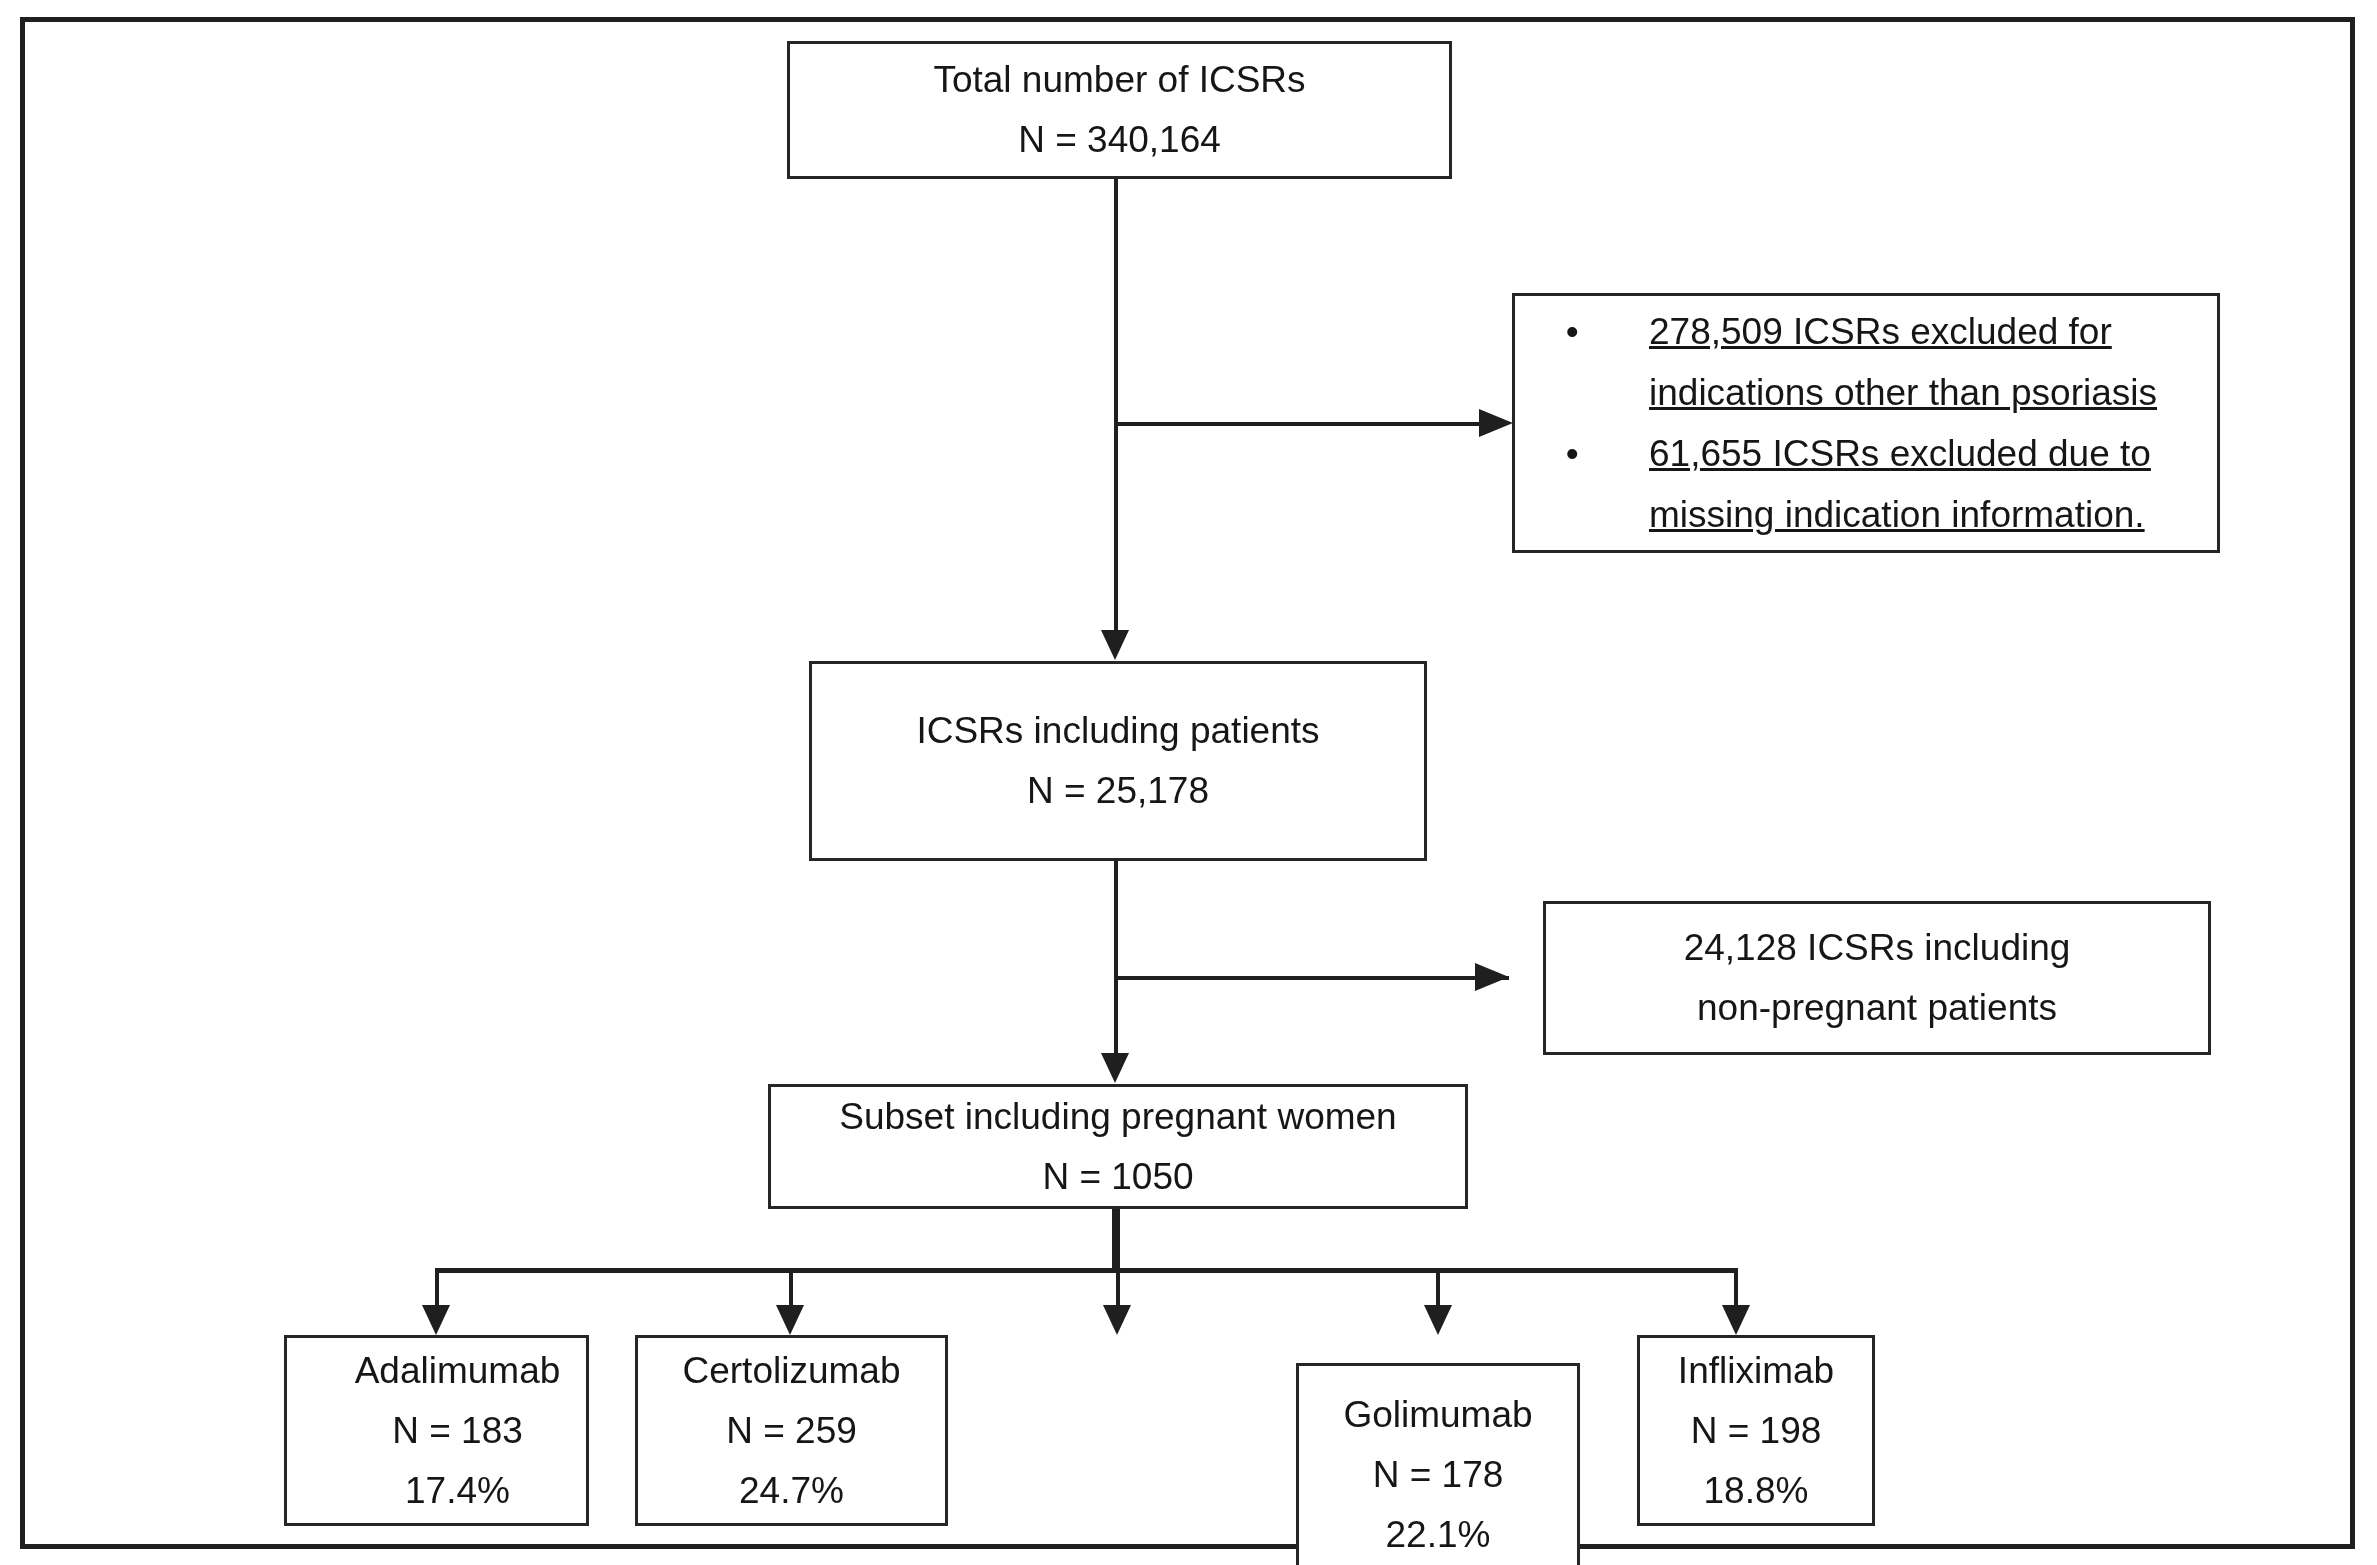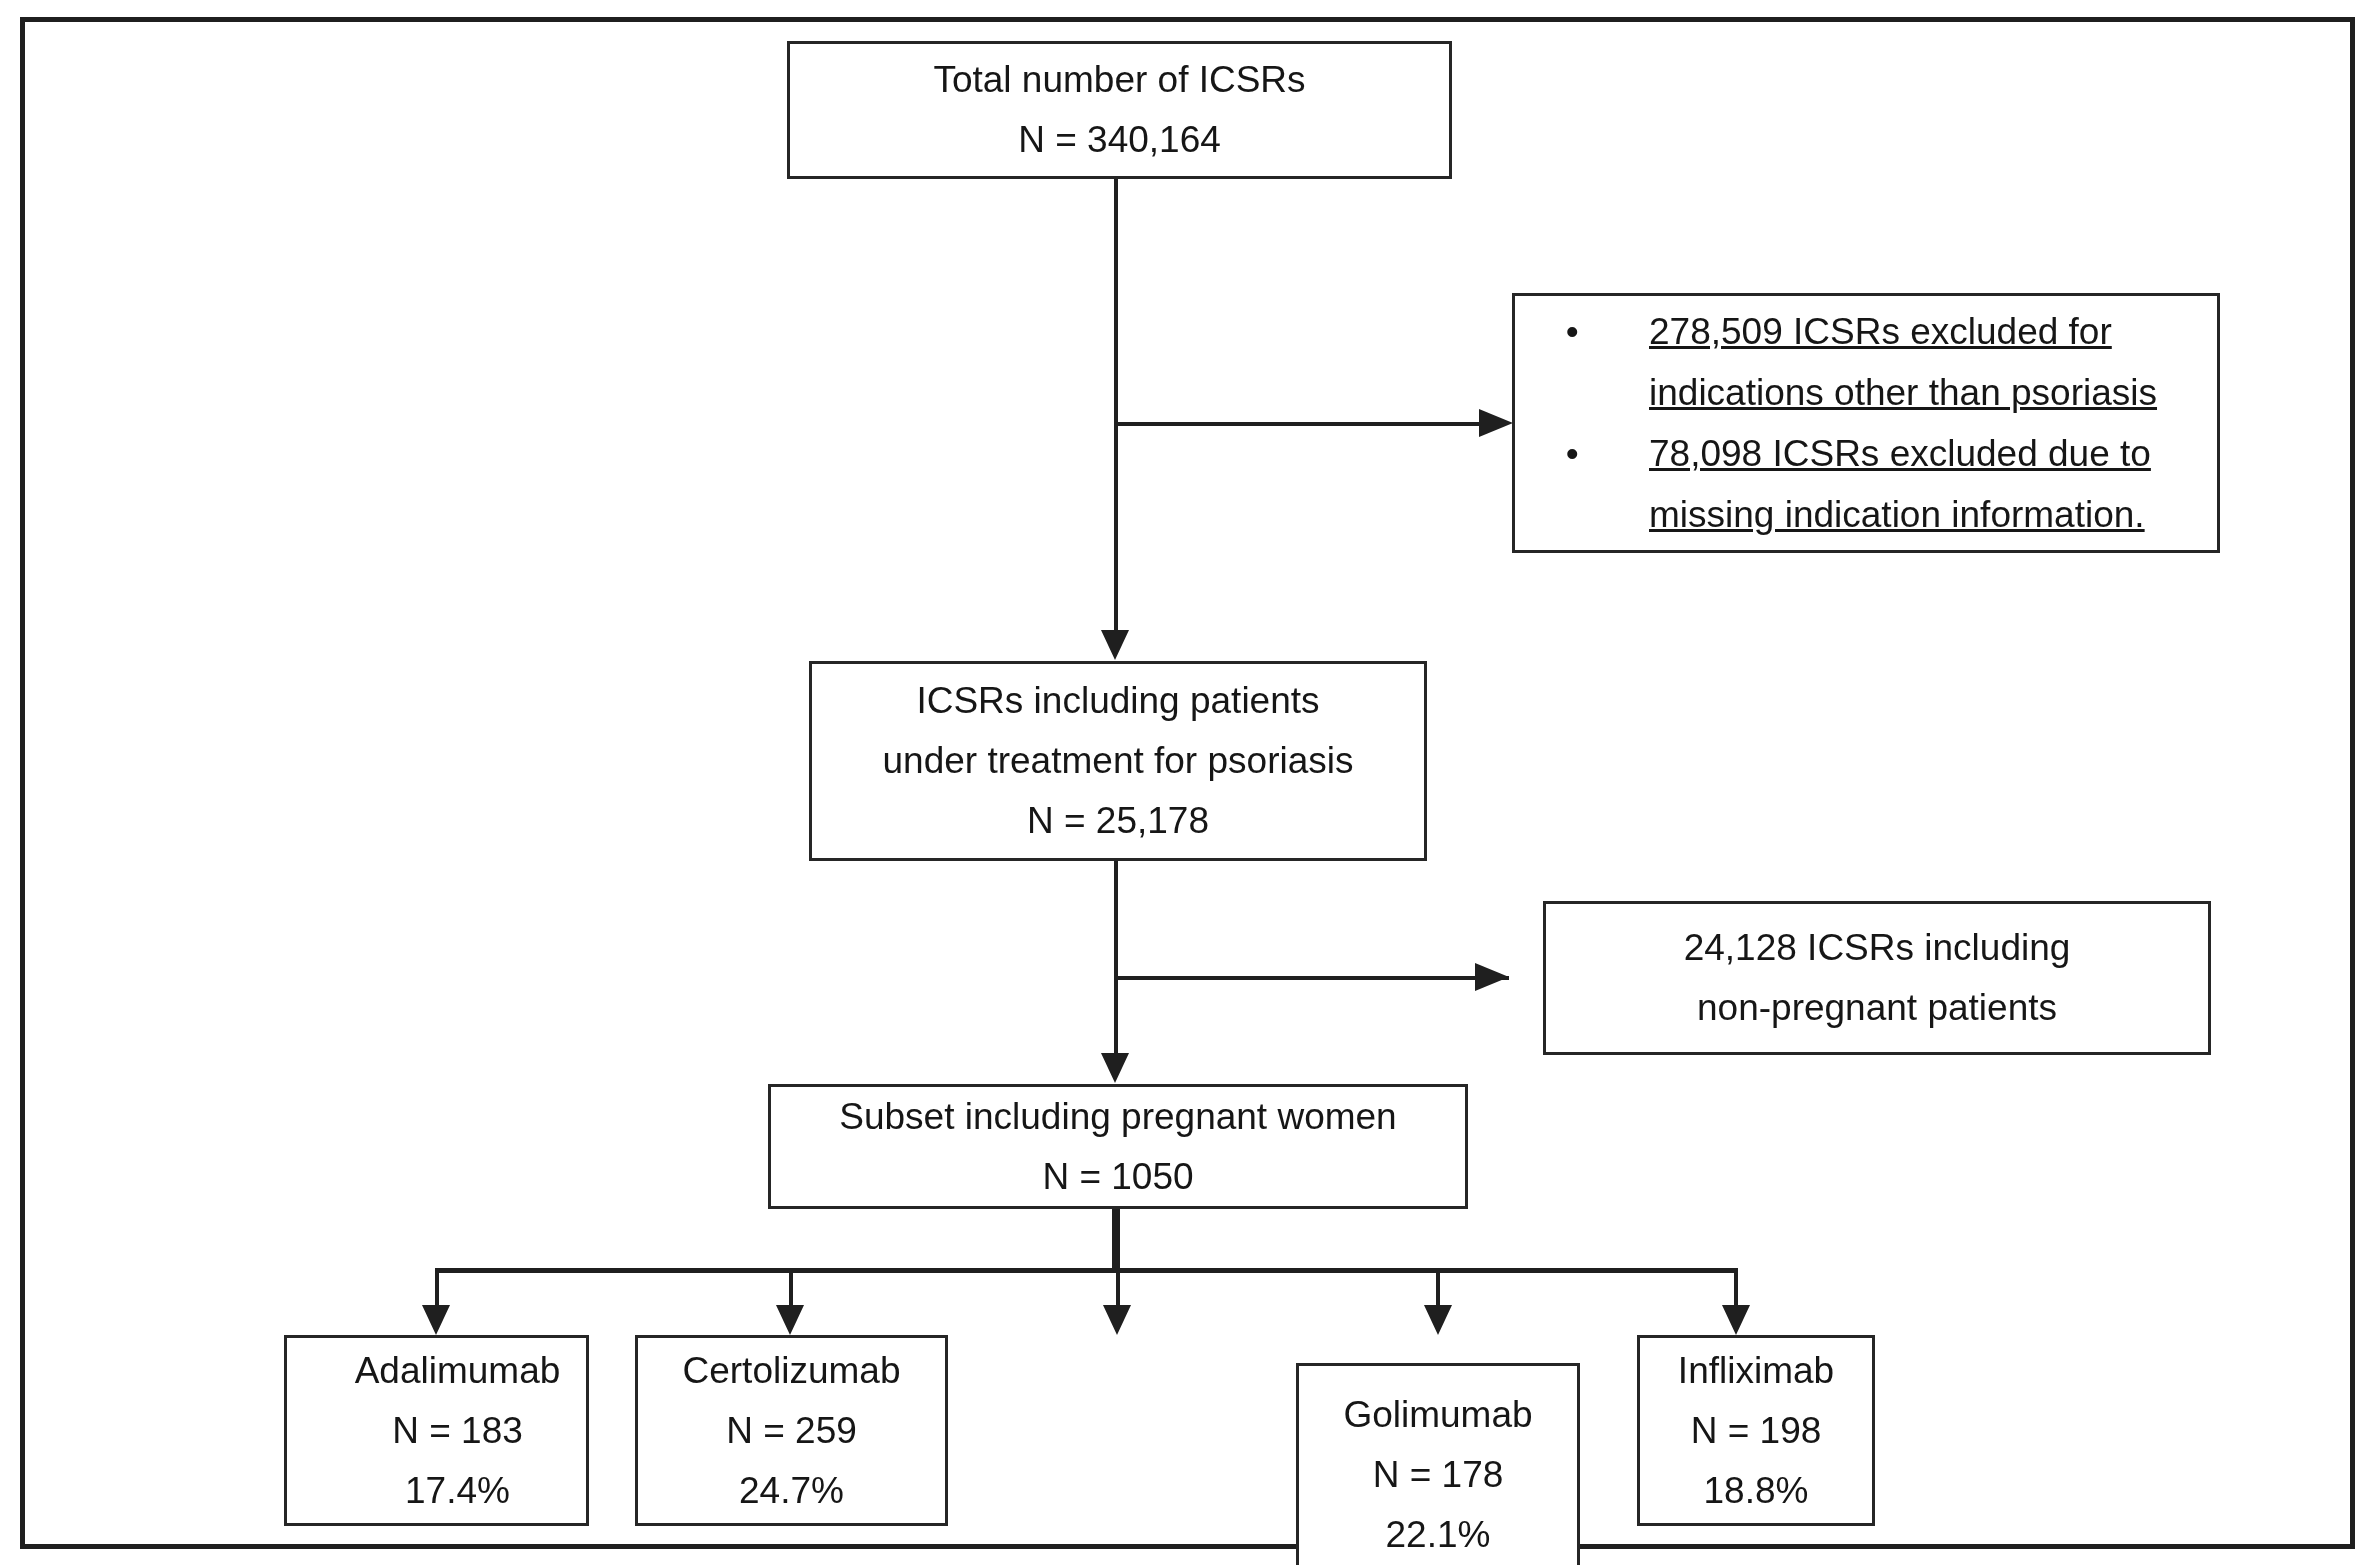--- a/index.html
+++ b/index.html
@@ -72,29 +72,28 @@
     <div class="bullet-item">
       <div class="bullet-cell">•</div>
       <div class="bullet-lines">
         <div class="ln">278,509 ICSRs excluded for</div>
         <div class="ln">indications other than psoriasis</div>
       </div>
     </div>
     <div class="bullet-item">
       <div class="bullet-cell">•</div>
       <div class="bullet-lines">
-        <div class="ln">78,098 ICSRs excluded due to</div>
+        <div class="ln">61,655 ICSRs excluded due to</div>
         <div class="ln">missing indication information.</div>
       </div>
     </div>
   </div>
 
   <div class="box" style="left:809px;top:661px;width:618px;height:200px;">
     <div class="ln">ICSRs including patients</div>
-    <div class="ln">under treatment for psoriasis</div>
     <div class="ln">N = 25,178</div>
   </div>
 
   <div class="conn" style="left:1114px;top:861px;width:4.2px;height:194px;"></div>
   <div class="arrow-down" style="left:1101px;top:1053px;"></div>
 
   <div class="conn" style="left:1114px;top:976px;width:395px;height:4.2px;"></div>
   <div class="arrow-right" style="left:1475px;top:963px;"></div>
 
   <div class="box" style="left:1543px;top:901px;width:668px;height:154px;">

